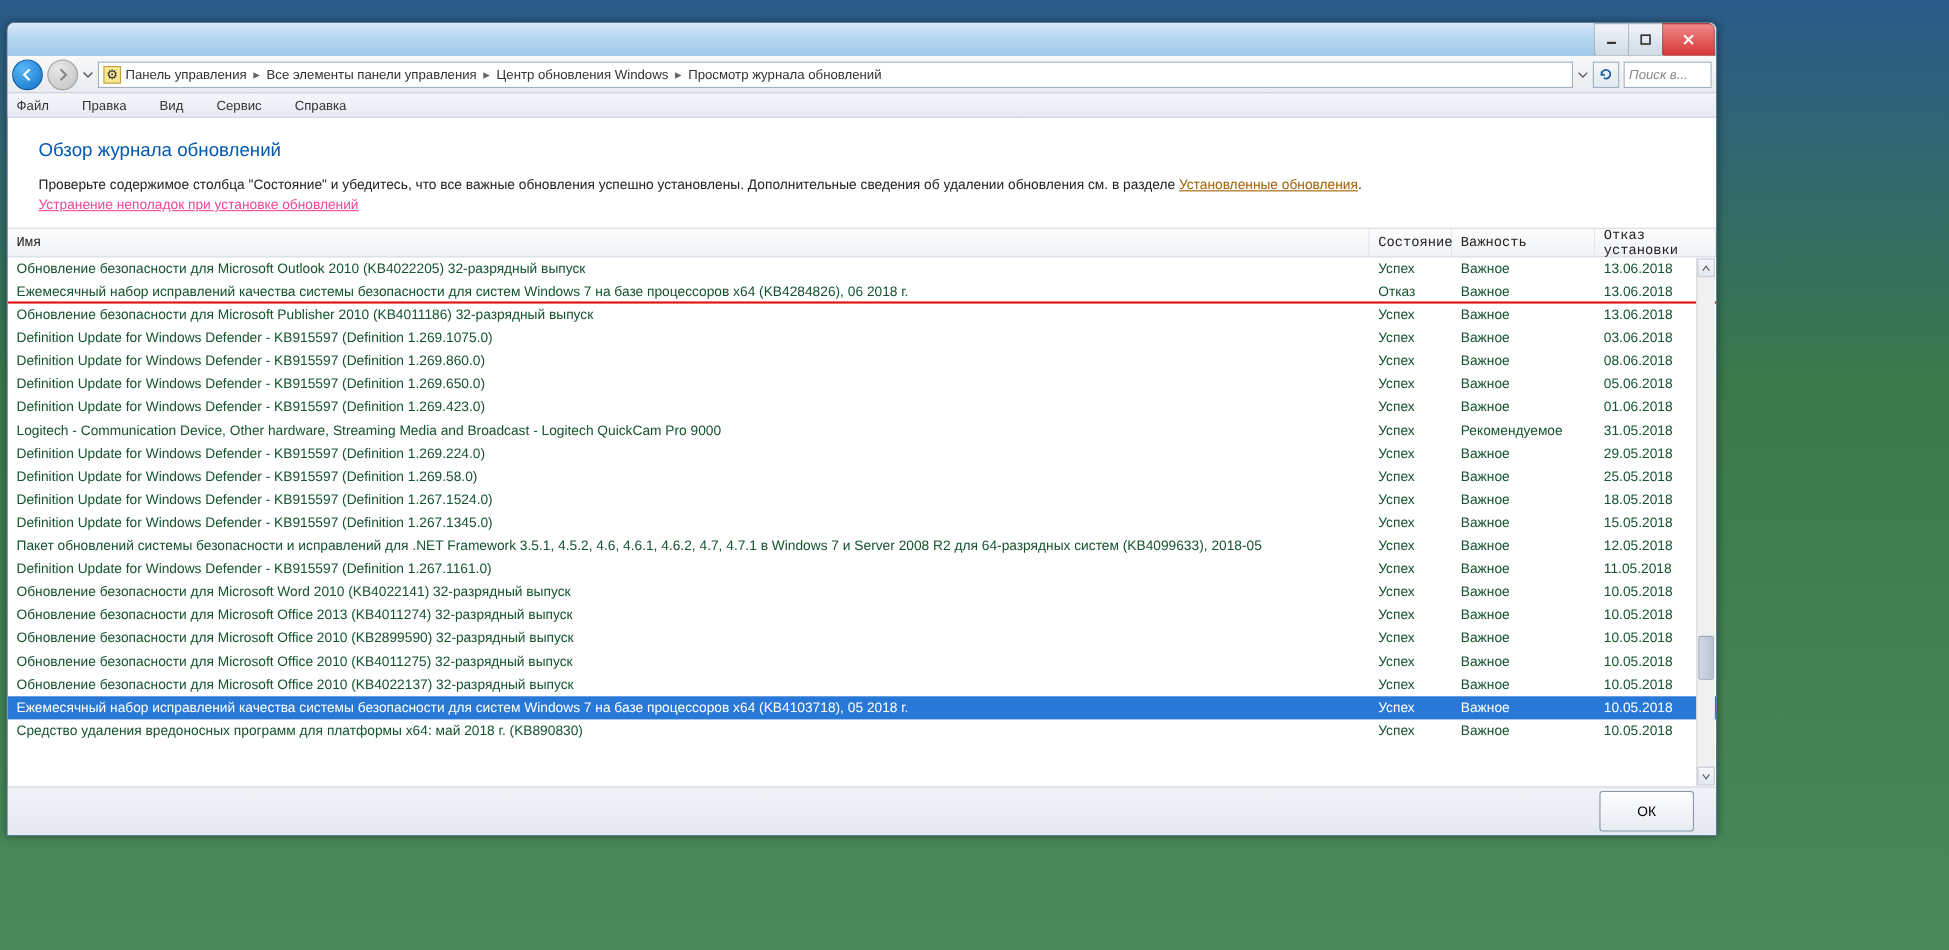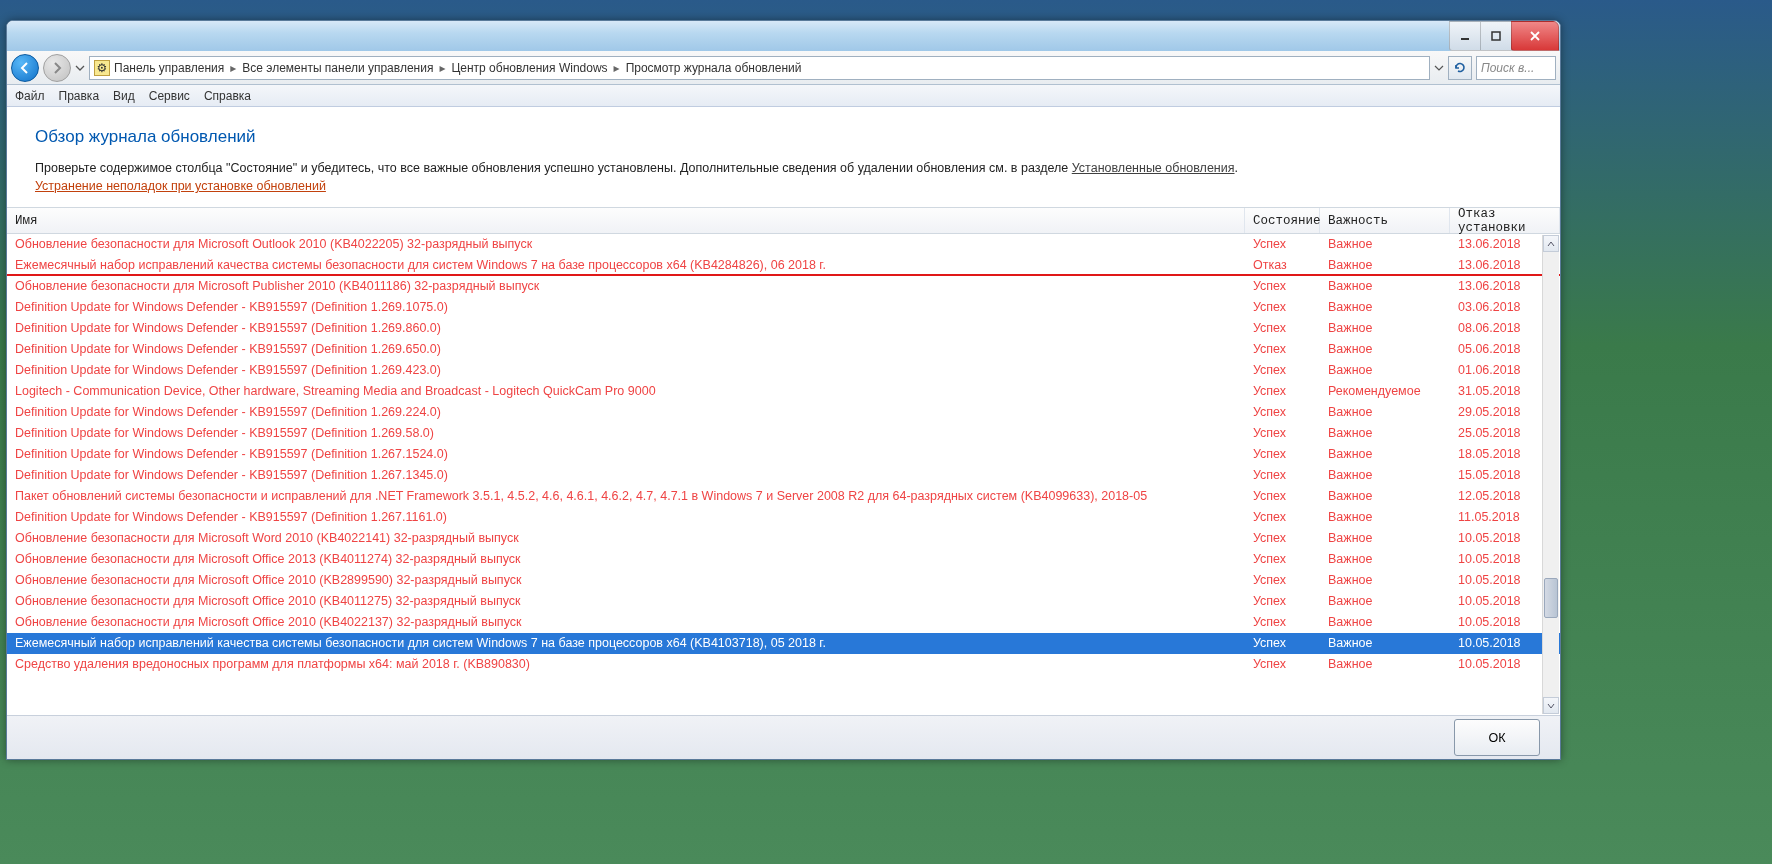--- a/index.html
+++ b/index.html
@@ -14,34 +14,34 @@
 .nav { height:34px; background:linear-gradient(180deg,#f8f8f8,#e8ecf0); border-bottom:1px solid #b0c0d0; display:flex; align-items:center; padding:0 4px; gap:4px; }
 .navbtn { width:28px; height:28px; border-radius:50%; display:flex; align-items:center; justify-content:center; }
 .navbtn.back { background:radial-gradient(circle at 35% 30%,#58b8f8,#1070c8); border:1px solid #0a5aa0; }
 .navbtn.fwd { background:radial-gradient(circle at 35% 30%,#e8e8e8,#c0c0c0); border:1px solid #a0a0a0; }
 .navbtn svg { width:16px; height:16px; }
 .addr { flex:1; height:24px; background:#fff; border:1px solid #a0b0c0; display:flex; align-items:center; padding:0 4px; font-size:12px; color:#333; }
 .addr .ico { width:16px; height:16px; margin-right:4px; display:inline-flex; align-items:center; justify-content:center; background:#f8e890; border:1px solid #c0a040; }
 .addr .sep { margin:0 6px; color:#666; }
 .refresh { width:24px; height:24px; border:1px solid #a0b0c0; background:linear-gradient(180deg,#f8f8f8,#e0e8f0); display:flex; align-items:center; justify-content:center; }
 .searchbox { width:80px; height:24px; border:1px solid #a0b0c0; background:#fff; display:flex; align-items:center; padding:0 4px; font-size:12px; color:#888; font-style:italic; }
-.menu { height:22px; background:linear-gradient(180deg,#f4f6fa,#e6ecf4); border-bottom:1px solid #c0cce0; display:flex; align-items:center; padding:0 8px; font-size:12px; gap:14px; }
+.menu { height:22px; background:linear-gradient(180deg,#f4f6fa,#e6ecf4); border-bottom:1px solid #c0cce0; display:flex; align-items:center; padding:0 8px; font-size:12px; gap:30px; }
 .menu span { color:#333; }
 .content { flex:1; display:flex; flex-direction:column; overflow:hidden; }
 .header-section { padding:20px 28px 14px; }
 .page-title { color:#0058b0; font-size:17px; font-weight:400; margin-bottom:14px; }
 .subtitle { font-size:12.5px; color:#222; margin-bottom:4px; }
-.subtitle a { color:#404040; text-decoration:underline; }
+.subtitle a { color:#a16207; text-decoration:underline; }
 .link-line { font-size:12.5px; }
-.link-line a { color:#c2410c; text-decoration:underline; }
+.link-line a { color:#ec4899; text-decoration:underline; }
 .table-wrap { flex:1; border-top:1px solid #d0d8e0; overflow:hidden; position:relative; }
 .thead { display:flex; height:26px; background:linear-gradient(180deg,#fdfdfd,#f0f2f6); border-bottom:1px solid #d0d8e0; font-size:12.5px; color:#222; }
 .thead .th { padding:4px 8px; border-right:1px solid #e0e6ee; display:flex; align-items:center;font-family:Liberation Mono, monospace; }
 .tbody { overflow-y:auto; height:calc(100% - 26px); }
-.row { display:flex; height:21px; font-size:12.5px; color:#ef4444; align-items:center; border-bottom:1px solid transparent; }
+.row { display:flex; height:21px; font-size:12.5px; color:#14532d; align-items:center; border-bottom:1px solid transparent; }
 .row .td { padding:1px 8px; white-space:nowrap; overflow:hidden; text-overflow:ellipsis; }
 .row.underlined { border-bottom:2px solid #e01818; }
 .row.selected { background:#2878d8; color:#fff; }
 .c-name { flex:1; min-width:0; }
 .c-state { width:75px; }
 .c-imp { width:130px; }
 .c-date { width:110px; }
 .footer { height:44px; background:linear-gradient(180deg,#f0f2f6,#e4e8f0); border-top:1px solid #c8d0dc; display:flex; align-items:center; justify-content:flex-end; padding:0 20px; }
 .ok-btn { width:86px; height:37px; background:linear-gradient(180deg,#fdfdfd,#e8ecf2); border:1px solid #8898aa; border-radius:3px; font-size:12.5px; }
 .scroll-indicator { position:absolute; right:1px; top:27px; bottom:1px; width:17px; background:#f0f0f0; border-left:1px solid #d8d8d8; }

